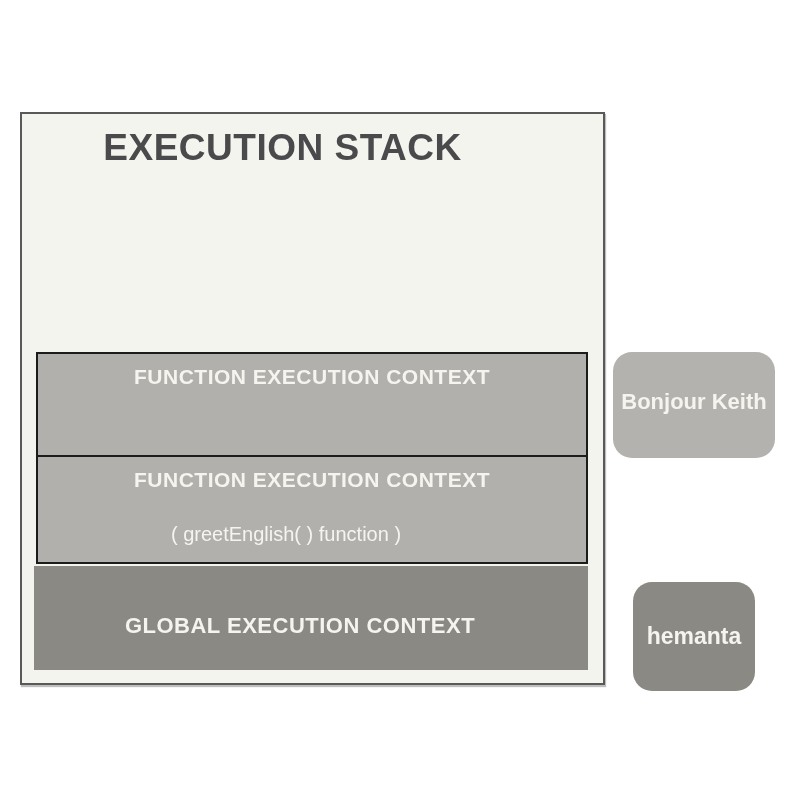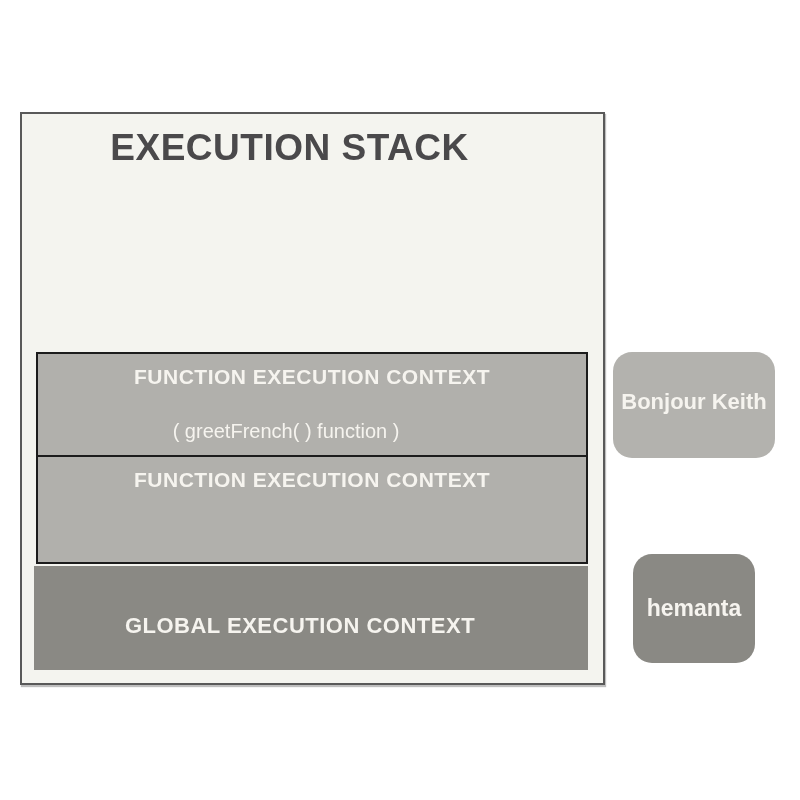--- a/index.html
+++ b/index.html
@@ -25,21 +25,20 @@
   }
   .slide-title {
     position: absolute;
     left: 20px; top: 127px;
     width: 525px;
     text-align: center;
     font-size: 37px;
     font-weight: bold;
     letter-spacing: 0.5px;
     color: #4a494b;
-    padding-left: 7px;
   }
   .frame {
     position: absolute;
     left: 36px;
     width: 552px;
     box-sizing: border-box;
     background: #b1b0ac;
     border: 2px solid #1c1c1c;
     display: flex;
     flex-direction: column;
@@ -91,43 +90,43 @@
     border-radius: 19px;
   }
   .output-1 {
     left: 613px; top: 352px;
     width: 162px; height: 106px;
     background: #b3b2ae;
     font-size: 22px;
   }
   .output-1 .output-label { transform: translateY(-3px); }
   .output-2 {
-    left: 633px; top: 554px;
+    left: 633px; top: 582px;
     width: 122px; height: 109px;
     background: #8a8984;
     font-size: 23px;
   }
   .output-label { white-space: nowrap; }
 </style>
 </head>
 <body>
 
 <div class="canvas">
 
   <div class="slide-box"></div>
 
   <div class="slide-title">EXECUTION STACK</div>
 
   <div class="frame frame-1">
     <div class="frame-heading">FUNCTION EXECUTION CONTEXT</div>
-    <div class="frame-detail">( greetFrench( ) function )</div>
   </div>
 
   <div class="frame frame-2">
     <div class="frame-heading">FUNCTION EXECUTION CONTEXT</div>
+    <div class="frame-detail">( greetEnglish( ) function )</div>
   </div>
 
   <div class="global-frame">
     <div class="global-heading">GLOBAL EXECUTION CONTEXT</div>
   </div>
 
   <div class="output-box output-1">
     <div class="output-label">Bonjour Keith</div>
   </div>
 

